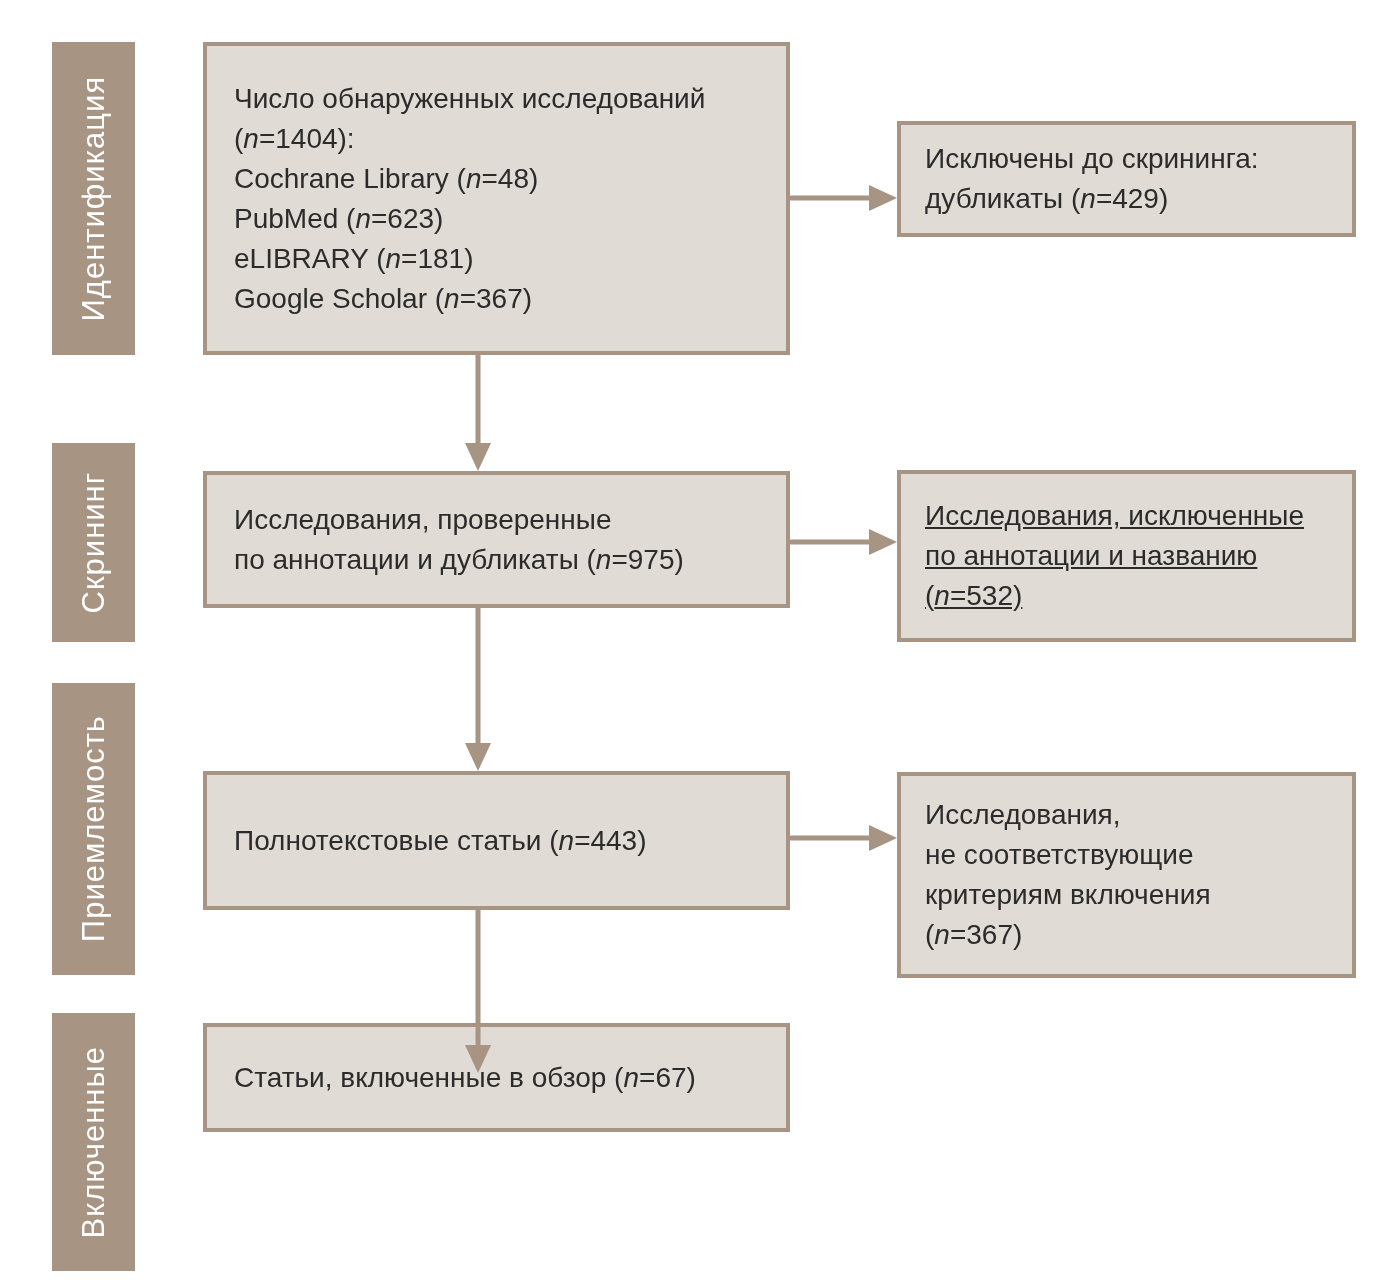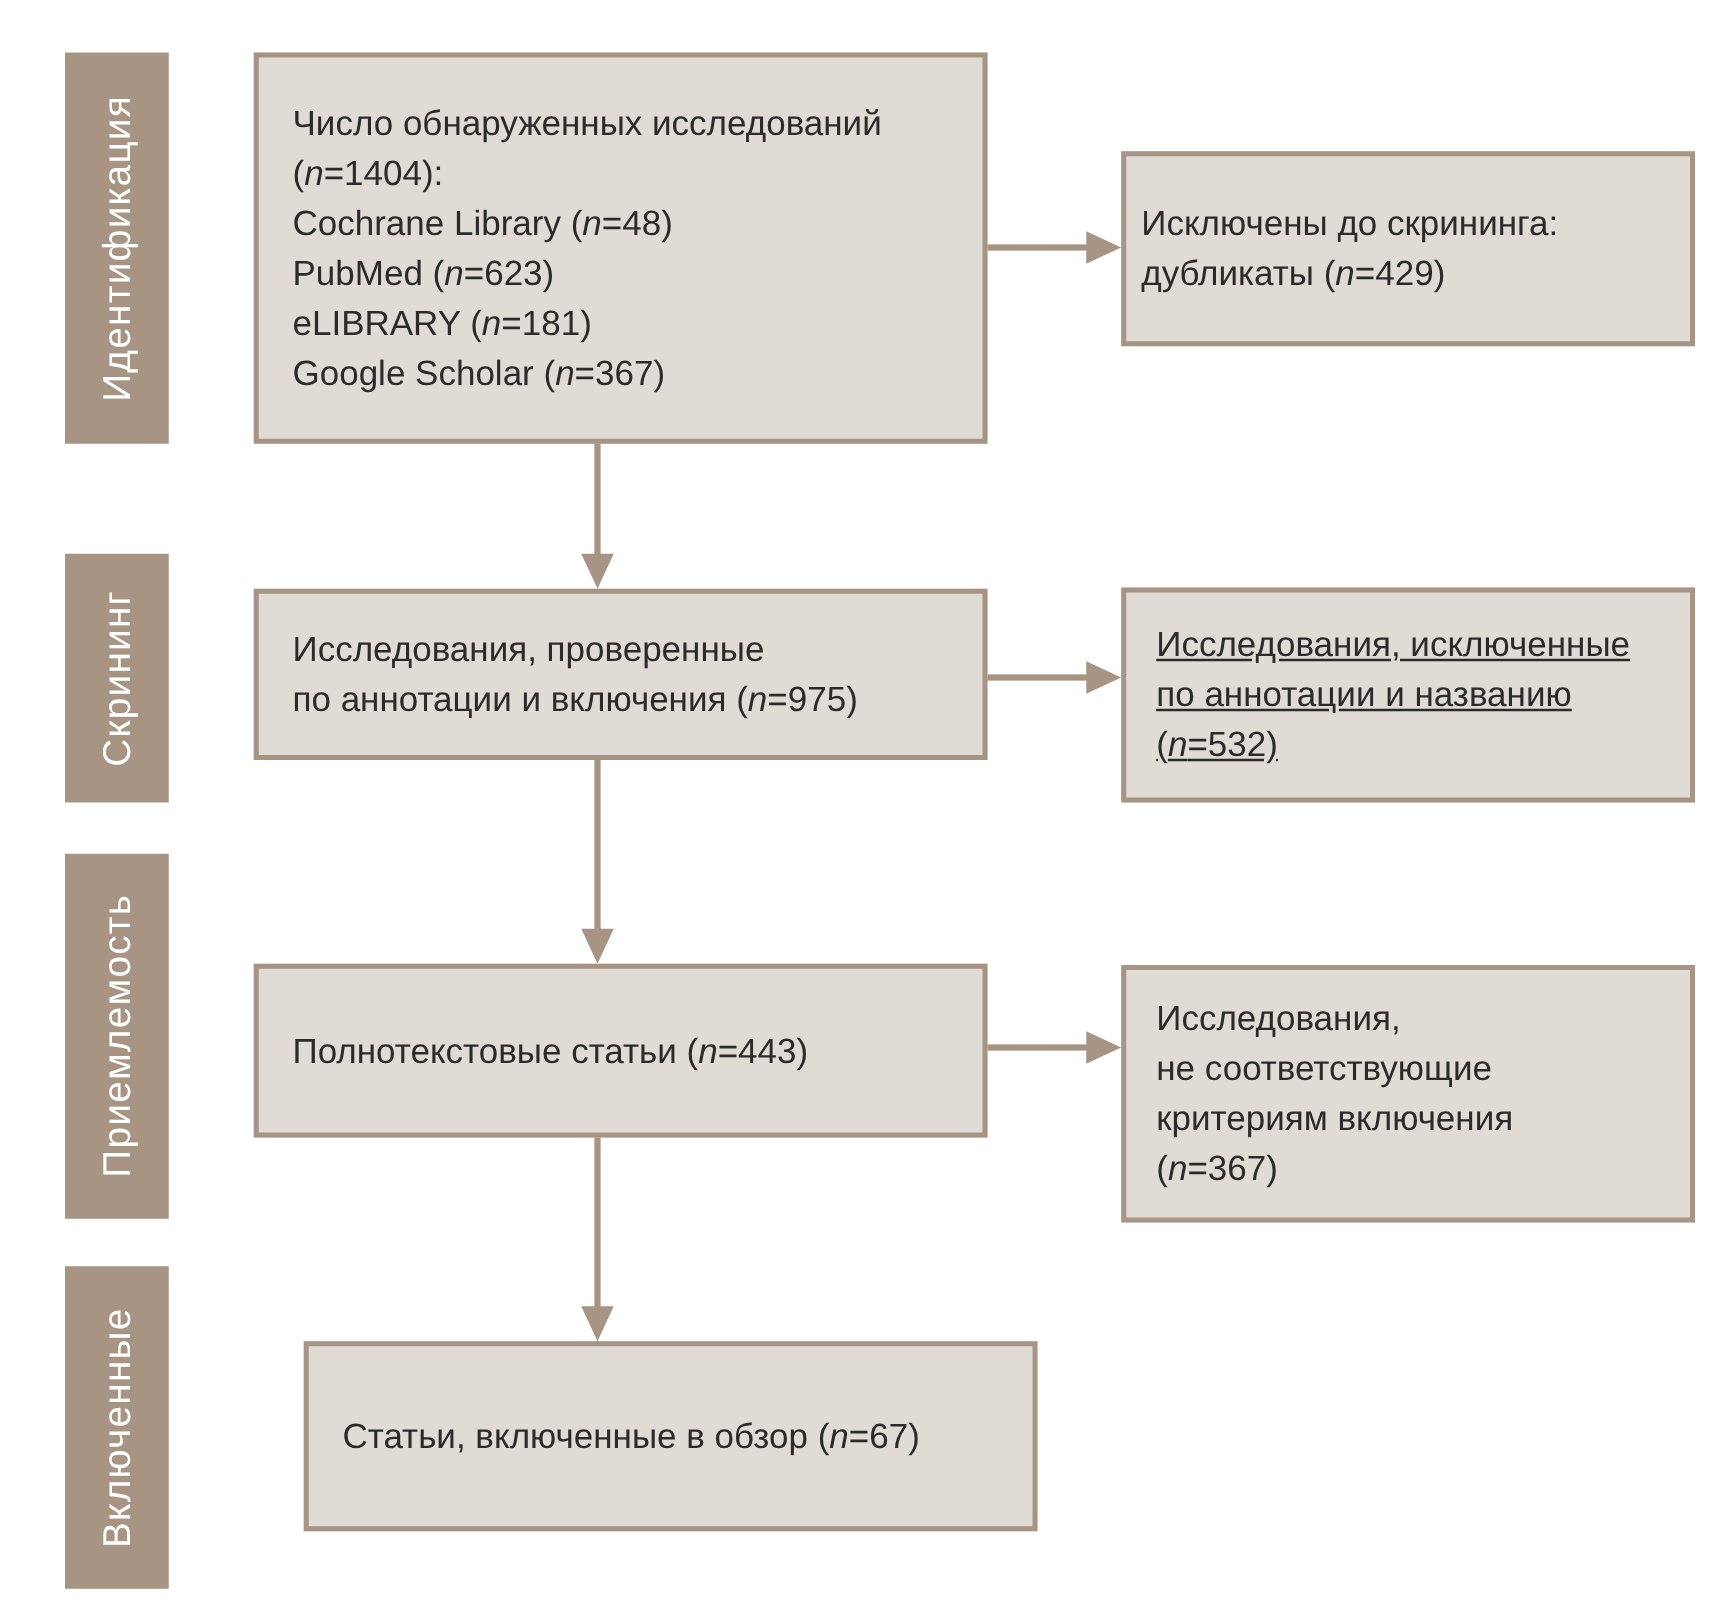--- a/index.html
+++ b/index.html
@@ -43,22 +43,22 @@
     border:4px solid var(--accent);
     display:flex;flex-direction:column;justify-content:center;
     font-size:28px;line-height:40px;
     padding:8px 20px 8px 27px;
   }
   .box .line{margin:0;white-space:nowrap;}
   .box em{font-style:italic;}
   #box-1{left:203px;top:42px;width:587px;height:313px;}
   #box-2{left:203px;top:471px;width:587px;height:137px;justify-content:center;}
   #box-3{left:203px;top:771px;width:587px;height:139px;}
-  #box-4{left:203px;top:1073px;width:587px;height:152px;margin-left:40px;}
-  #side-1{left:897px;top:121px;width:459px;height:156px;padding-left:12px;}
+  #box-4{left:203px;top:1023px;width:587px;height:109px;}
+  #side-1{left:897px;top:121px;width:459px;height:116px;padding-left:24px;}
   #side-2{left:897px;top:470px;width:459px;height:172px;padding-left:24px;text-decoration:underline;}
   #side-3{left:897px;top:772px;width:459px;height:206px;padding-left:24px;}
   
   .arrow-v{position:absolute;width:26px;}
   .arrow-v .shaft{
     position:absolute;left:50%;transform:translateX(-50%);
     top:0;bottom:24px;width:5px;background:var(--accent);
   }
   .arrow-v .head{
     position:absolute;bottom:0;left:50%;transform:translateX(-50%);
@@ -108,21 +108,21 @@
     <p class="line"><span>Число обнаруженных исследований</span><em></em><span></span></p>
     <p class="line"><span>(</span><em>n</em><span>=1404):</span></p>
     <p class="line"><span>Cochrane Library (</span><em>n</em><span>=48)</span></p>
     <p class="line"><span>PubMed (</span><em>n</em><span>=623)</span></p>
     <p class="line"><span>eLIBRARY (</span><em>n</em><span>=181)</span></p>
     <p class="line"><span>Google Scholar (</span><em>n</em><span>=367)</span></p>
   </div>
 
   <div class="box" id="box-2">
     <p class="line"><span>Исследования, проверенные</span><em></em><span></span></p>
-    <p class="line"><span>по аннотации и включения (</span><em>n</em><span>=975)</span></p>
+    <p class="line"><span>по аннотации и дубликаты (</span><em>n</em><span>=975)</span></p>
   </div>
 
   <div class="box" id="box-3">
     <p class="line"><span>Полнотекстовые статьи (</span><em>n</em><span>=443)</span></p>
   </div>
 
   <div class="box" id="box-4">
     <p class="line"><span>Статьи, включенные в обзор (</span><em>n</em><span>=67)</span></p>
   </div>
 

